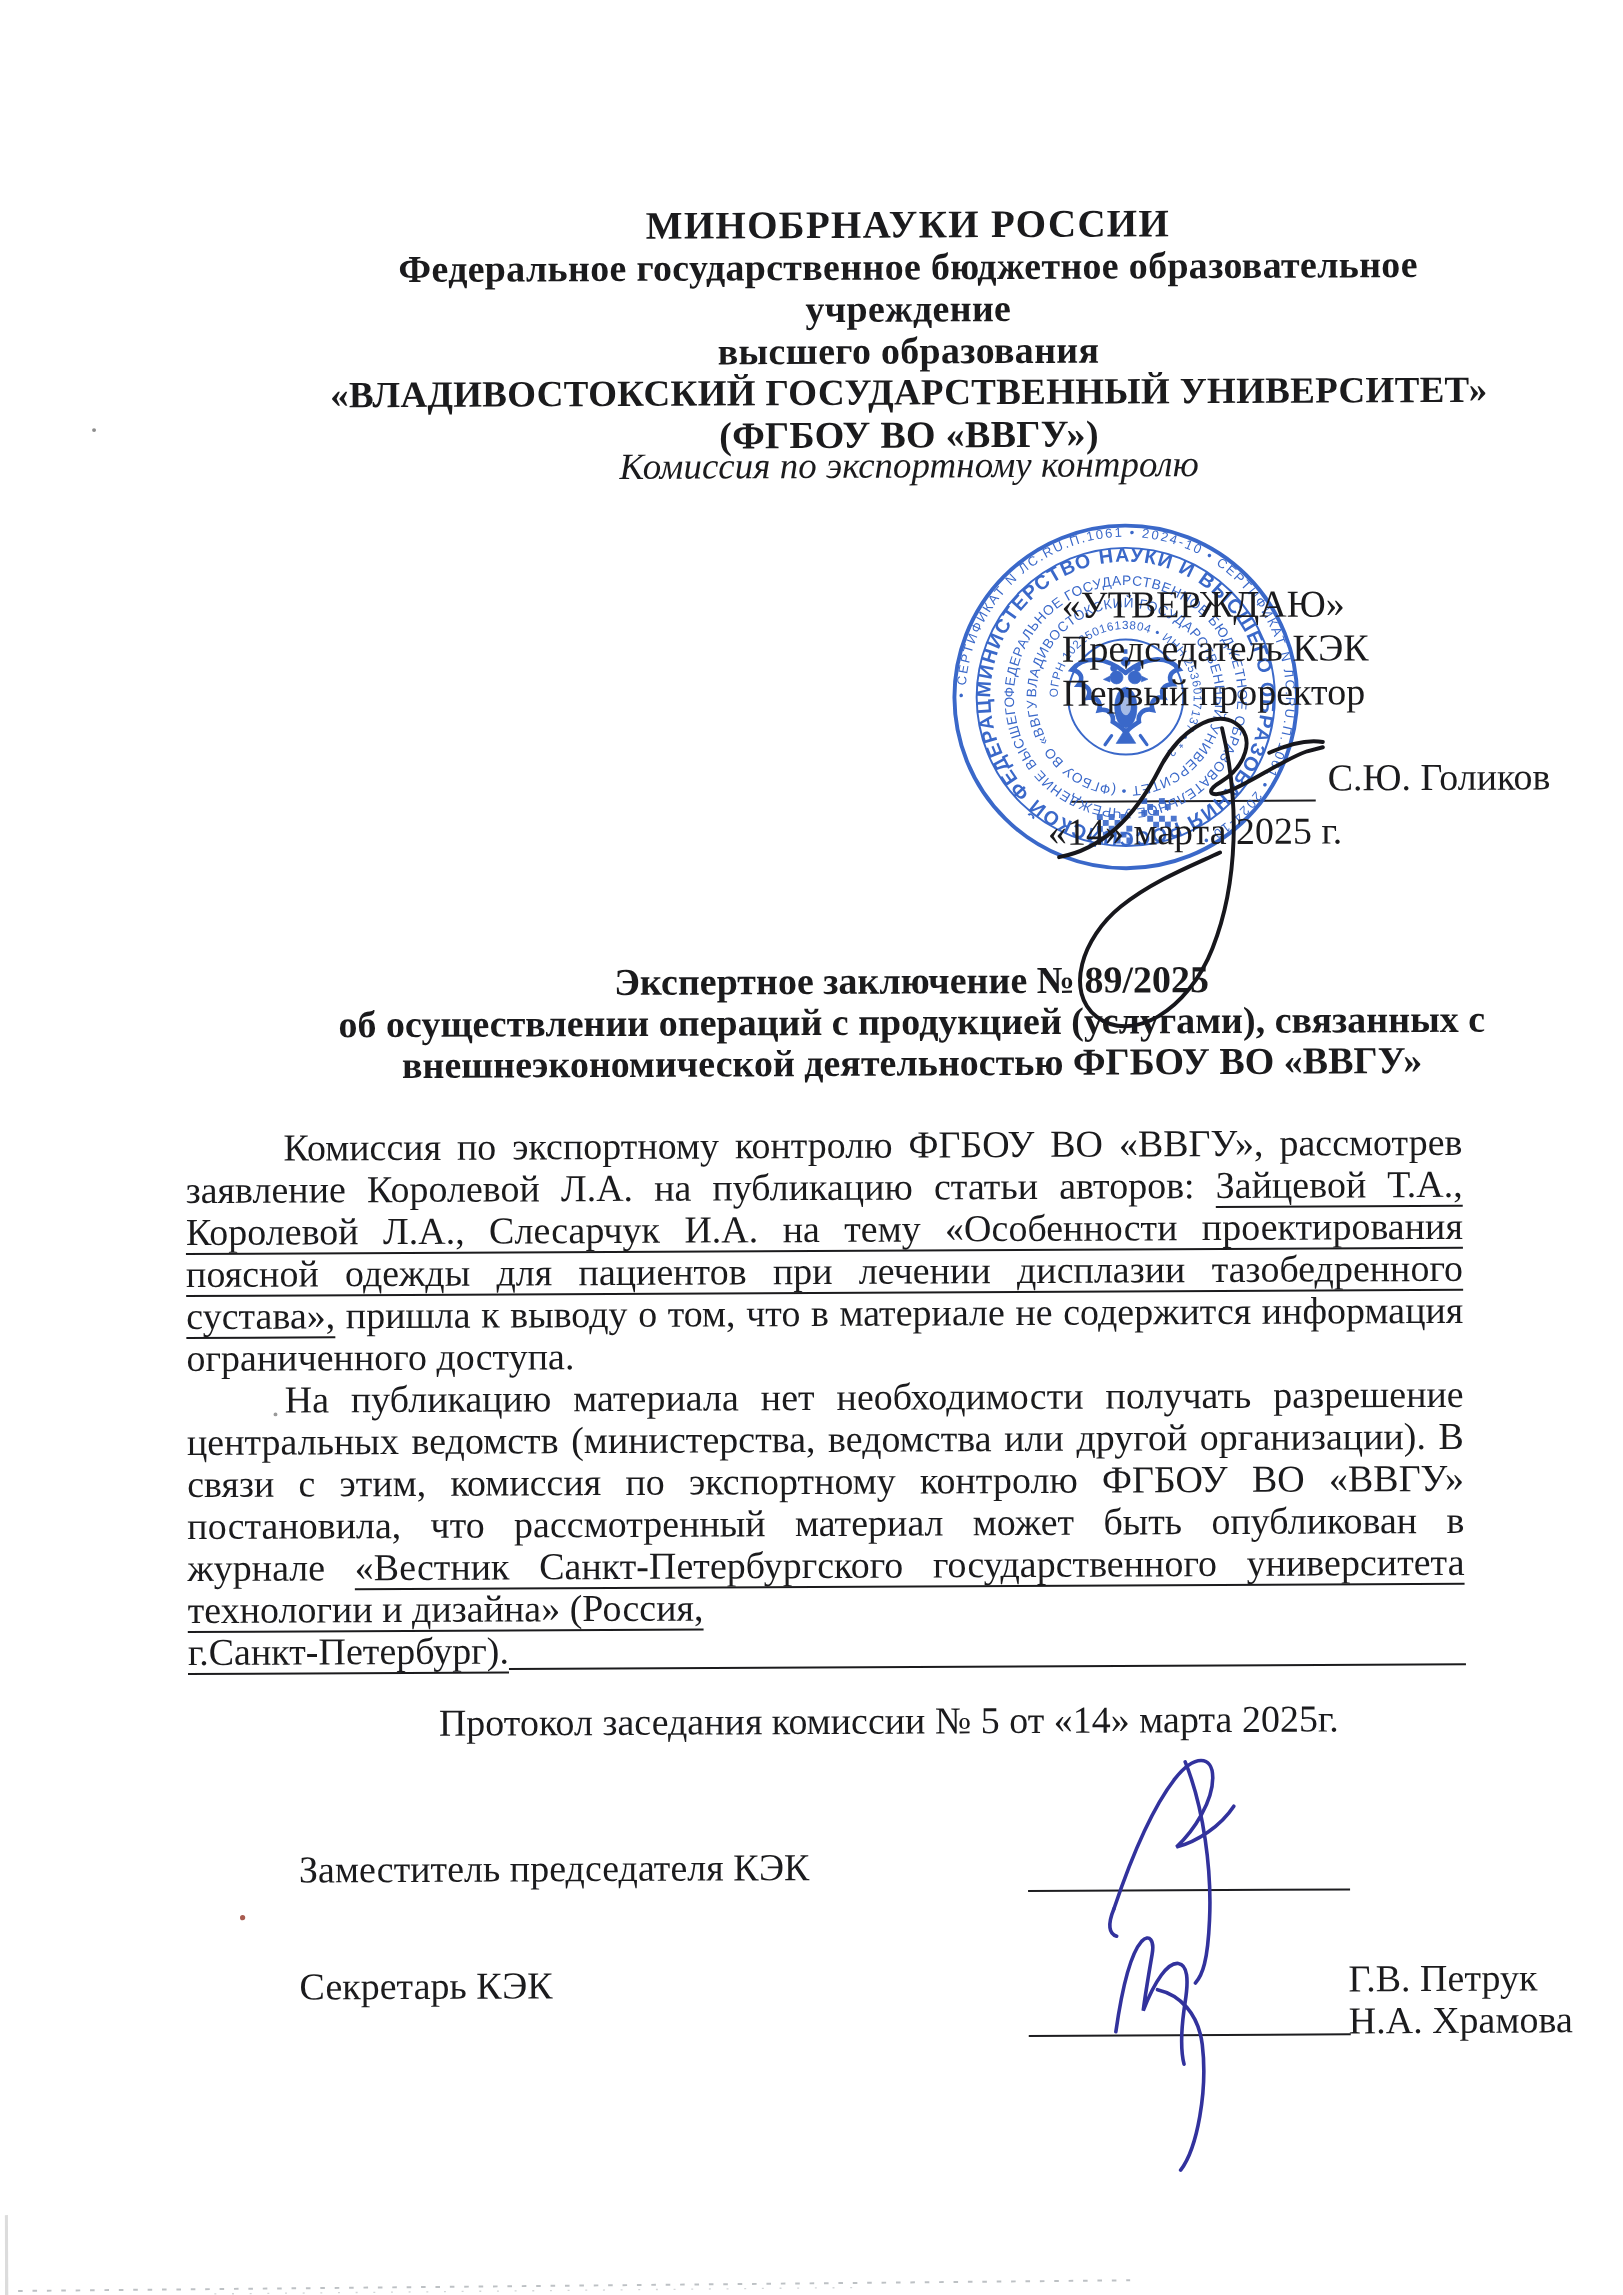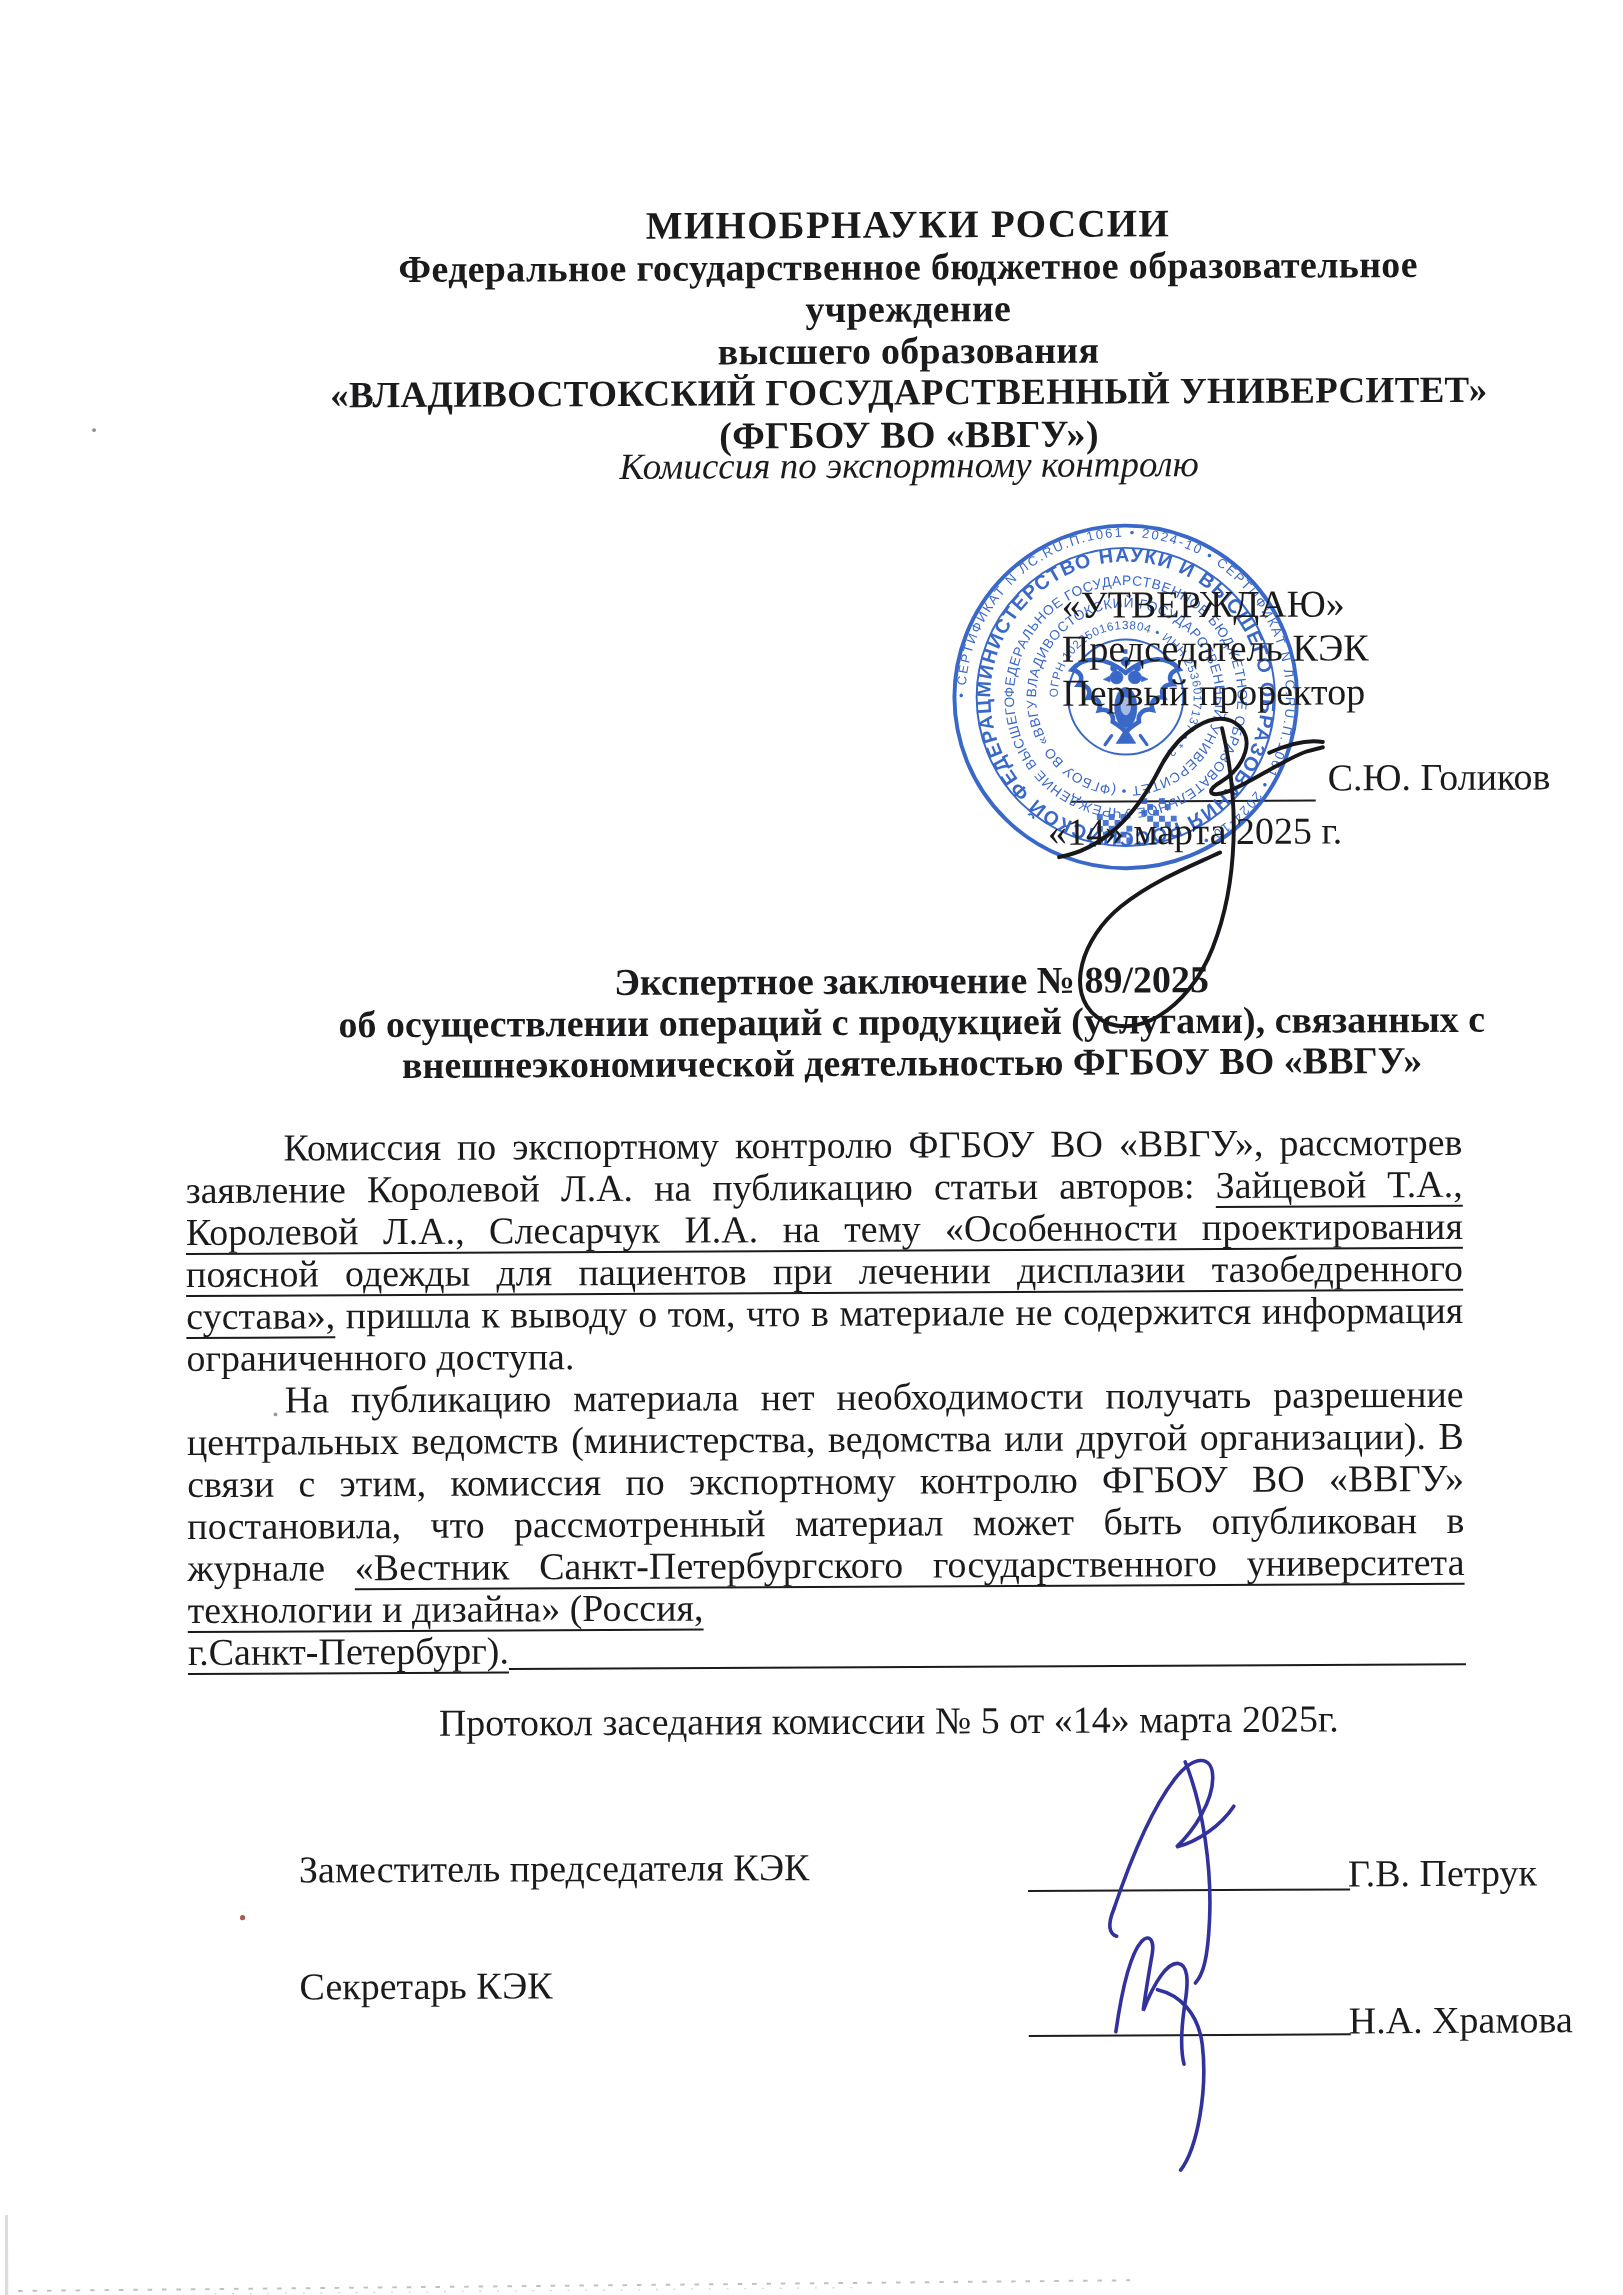--- a/index.html
+++ b/index.html
@@ -144,21 +144,21 @@
 
   <div class="flow">
     <p><span>Комиссия по экспортному контролю ФГБОУ ВО «ВВГУ», рассмотрев заявление Королевой Л.А. на публикацию статьи авторов: </span><span class="u">Зайцевой Т.А., Королевой Л.А., Слесарчук И.А. на тему «Особенности проектирования поясной одежды для пациентов при лечении дисплазии тазобедренного сустава»,</span><span> пришла к выводу о том, что в материале не содержится информация ограниченного доступа.</span></p>
     <p><span>На публикацию материала нет необходимости получать разрешение центральных ведомств (министерства, ведомства или другой организации). В связи с этим, комиссия по экспортному контролю ФГБОУ ВО «ВВГУ» постановила, что рассмотренный материал может быть опубликован в журнале </span><span class="u">«Вестник Санкт-Петербургского государственного университета технологии и дизайна» (Россия,</span></p>
     <div class="lastline"><span class="u">г.Санкт-Петербург).</span><span class="fill"></span></div>
     <div class="protocol">Протокол заседания комиссии № 5 от «14» марта 2025г.</div>
   </div>
 
   <div class="sig-role" style="top:1845px">Заместитель председателя КЭК</div>
   <div class="sig-line" style="left:1025px;top:1891px;width:322px"></div>
-  <div class="sig-name" style="top:1854px">Г.В. Петрук</div>
+  <div class="sig-name" style="top:1959px">Г.В. Петрук</div>
 
   <div class="sig-role" style="top:1962px">Секретарь КЭК</div>
   <div class="sig-line" style="left:1025px;top:2036px;width:322px"></div>
   <div class="sig-name" style="top:2001px">Н.А. Храмова</div>
 
   <svg class="overlay" viewBox="0 0 2481 3508">
     <g fill="none" stroke-linecap="round">
 
       <g stroke="#17171c" stroke-width="6">
         <path d="M1622 1312 C1688 1300 1738 1252 1776 1178 C1806 1120 1858 1088 1892 1108 C1926 1130 1906 1176 1870 1198 C1846 1212 1852 1222 1878 1214 C1916 1200 1962 1166 2002 1152 L2026 1146"></path>

